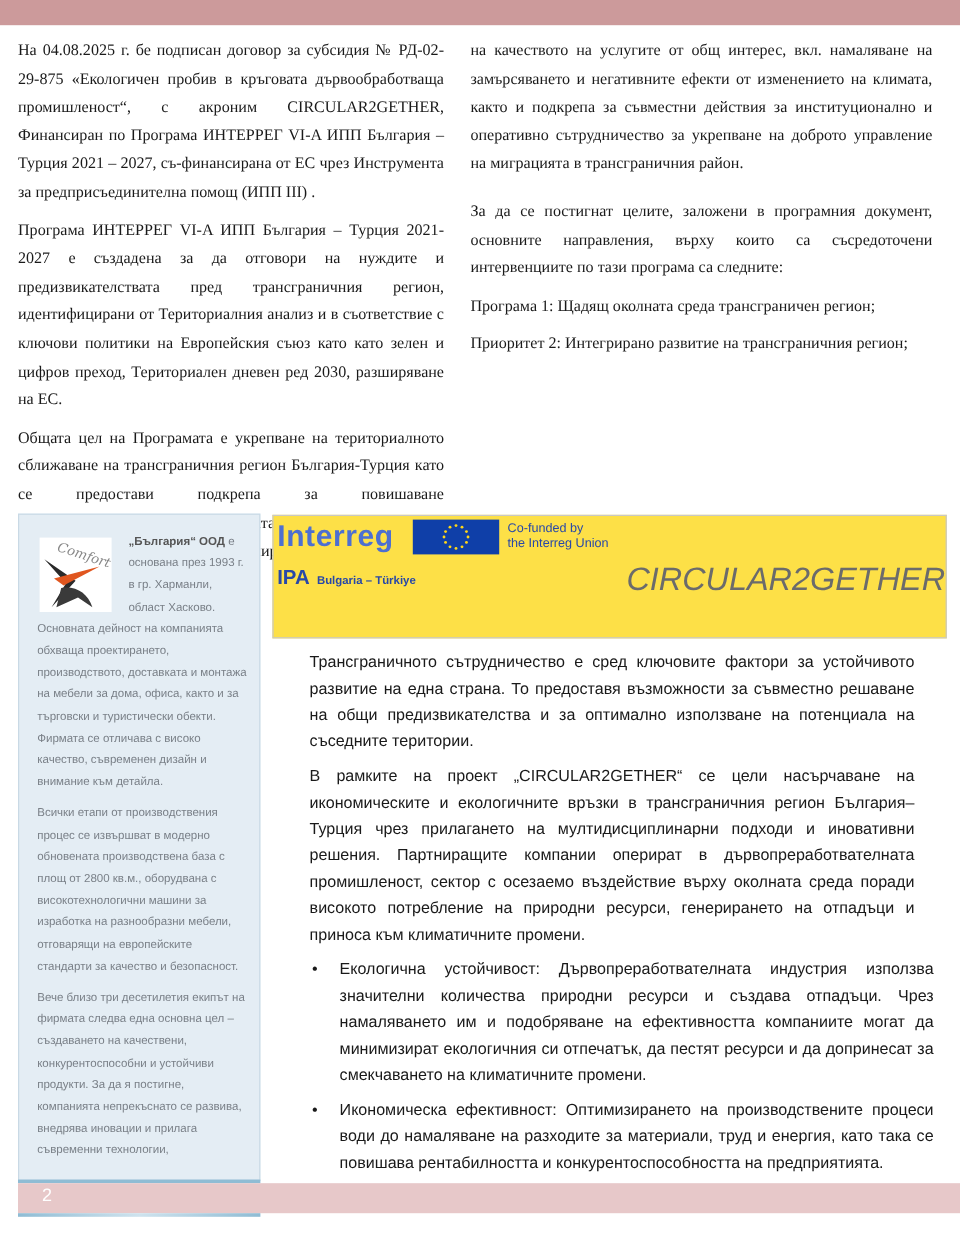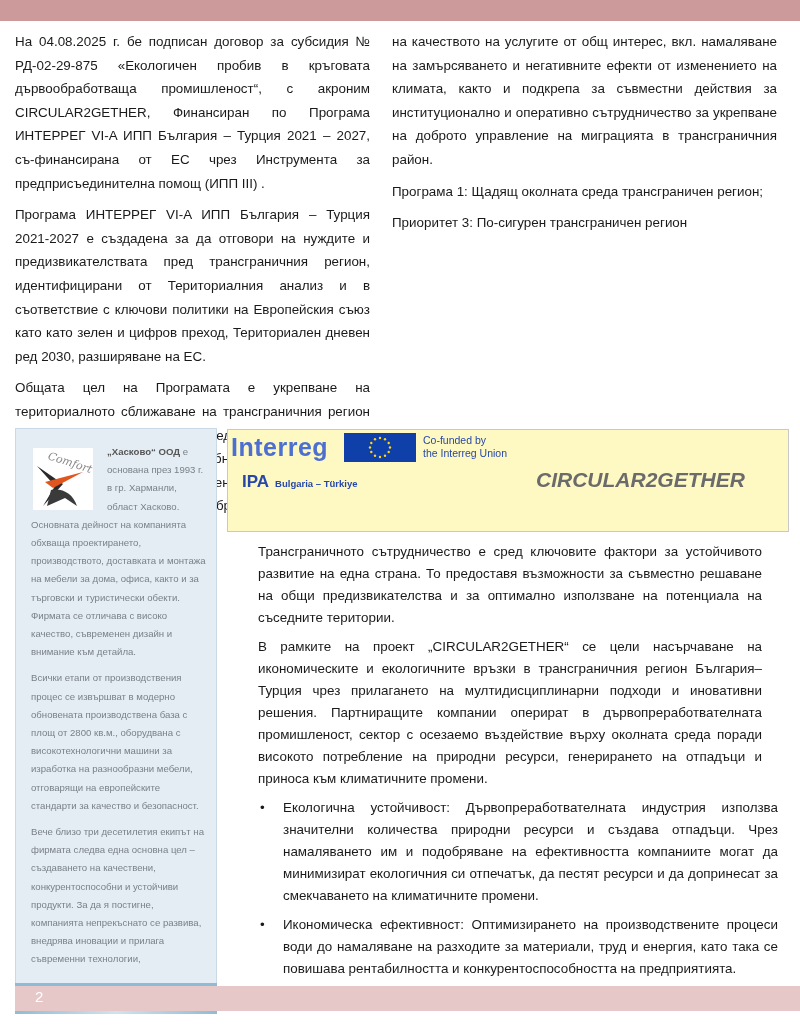--- a/index.html
+++ b/index.html
@@ -3,21 +3,21 @@
 <meta charset="utf-8">
 <style>
   html, body { margin: 0; padding: 0; }
   body {
     width: 800px; height: 1035px; position: relative; overflow: hidden;
     background: #ffffff; color: #1a1a1a;
     font-family: "Liberation Sans", "DejaVu Sans", sans-serif;
   }
   .top-band { position: absolute; left: 0; top: 0; width: 800px; height: 21px; background: #cc9a9b; }
 
-  .col { position: absolute; font-size: 13.4px; line-height: 23.6px; text-align: justify; }
+  .col { position: absolute; font-size: 13.4px; line-height: 23.6px; text-align: justify; font-family: Liberation Serif, serif; }
   .col p { margin: 0 0 8px 0; }
   .col-left { left: 15px; top: 30px; width: 355px; }
   .col-right { left: 392px; top: 30px; width: 385px; }
   .col-right p.gap { margin-top: 16px; }
 
   .sidebar {
     position: absolute; left: 15px; top: 428px; width: 202px; height: 556px;
     background: #e4edf4; border: 1px solid #c9d9e5; box-sizing: border-box;
     color: #7a8088; font-size: 9.6px; line-height: 18.2px;
     padding: 14px 10px 0 15px;
@@ -30,63 +30,64 @@
   }
   .sidebar b { color: #555; }
   .sidebar-footer-line { position: absolute; left: 15px; top: 983px; width: 202px; height: 3px; background: #8fbcd4; }
   .sidebar-footer-line2 { position: absolute; left: 15px; top: 1011px; width: 202px; height: 3px; background: linear-gradient(90deg,#8fbcd4,#cfe3ee,#8fbcd4); }
 
   .bottom-band { position: absolute; left: 15px; top: 986px; width: 785px; height: 25px; background: #e7c8c9; }
   .page-number { position: absolute; left: 35px; top: 988px; color: #ffffff; font-size: 15px; }
 
   .banner {
     position: absolute; left: 227px; top: 429px; width: 562px; height: 103px;
-    border: 1px solid #c8c8c8; box-sizing: border-box; background: #fef9c3;
+    border: 1px solid #c8c8c8; box-sizing: border-box; background: #fde047;
   }
   .interreg { position: absolute; left: 3px; top: 3px; font-size: 25px; font-weight: bold; color: #4d6fd1; letter-spacing: 0.5px; }
   .eu-flag { position: absolute; left: 116px; top: 3px; width: 72px; height: 29px; background: #0f3fa8; }
   .cofunded { position: absolute; left: 195px; top: 4px; font-size: 10.5px; line-height: 13px; font-weight: normal; color: #2748a8; }
-  .ipa { position: absolute; left: 3px; top: 42px; font-size: 17px; font-weight: bold; color: #2748a8; margin-left: 11px; }
+  .ipa { position: absolute; left: 3px; top: 42px; font-size: 17px; font-weight: bold; color: #2748a8; }
   .ipa-sub { font-size: 9.5px; font-weight: bold; margin-left: 6px; color: #2748a8; }
-  .project-name { position: absolute; left: 308px; top: 38px; font-size: 21px; font-style: italic; font-weight: bold; color: #6b6b6b; }
+  .project-name { position: absolute; left: 294px; top: 38px; font-size: 27px; font-style: italic; font-weight: normal; color: #6b6b6b; }
 
   .col-main { position: absolute; left: 258px; top: 541px; width: 520px; font-size: 13.4px; line-height: 22px; text-align: justify; }
   .col-main p { margin: 0 16px 7px 0; }
   .col-main ul { margin: 0; padding: 0; list-style: none; }
   .col-main li { position: relative; padding-left: 25px; margin-bottom: 7px; }
   .col-main li .bullet { position: absolute; left: 2px; top: 0; }
 </style>
 </head>
 <body>
 
 <div class="top-band"></div>
 
 <div class="col col-left">
   <p>На 04.08.2025 г. бе подписан договор за субсидия № РД-02-29-875 «Екологичен пробив в кръговата дървообработваща промишленост“, с акроним CIRCULAR2GETHER, Финансиран по Програма ИНТЕРРЕГ VI-A ИПП България – Турция 2021 – 2027, съ-финансирана от ЕС чрез Инструмента за предприсъединителна помощ (ИПП III) .</p>
   <p>Програма ИНТЕРРЕГ VI-A ИПП България – Турция 2021-2027 е създадена за да отговори на нуждите и предизвикателствата пред трансграничния регион, идентифицирани от Териториалния анализ и в съответствие с ключови политики на Европейския съюз като като зелен и цифров преход, Териториален дневен ред 2030, разширяване на ЕС.</p>
   <p>Общата цел на Програмата е укрепване на териториалното сближаване на трансграничния регион България-Турция като се предостави подкрепа за повишаване конкурентоспособността на местната икономика, дигитална и зелена трансформация и разширяване на достъпа и подобряване</p>
 </div>
 
 <div class="col col-right">
   <p>на качеството на услугите от общ интерес, вкл. намаляване на замърсяването и негативните ефекти от изменението на климата, както и подкрепа за съвместни действия за институционално и оперативно сътрудничество за укрепване на доброто управление на миграцията в трансграничния район.</p>
+  <p class="gap">За да се постигнат целите, заложени в програмния документ, основните направления, върху които са съсредоточени интервенциите по тази програма са следните:</p>
   <p>Програма 1: Щадящ околната среда трансграничен регион;</p>
-  <p>Приоритет 3: По-сигурен трансграничен регион</p>
+  <p>Приоритет 2: Интегрирано развитие на трансграничния регион;</p>
 </div>
 
 <aside class="sidebar">
   <div class="intro-wrap">
     <div class="logo-box">
       <svg width="60" height="62" viewBox="0 0 60 62">
         <text x="14" y="16" font-size="11" fill="#888" font-style="italic" font-family="DejaVu Serif, serif" transform="rotate(18 30 14)">Comfort</text>
         <path d="M4 18 L30 36 L10 58 L22 38 Z" fill="#2a2a2a"></path>
         <path d="M12 34 L50 24 L20 40 Z" fill="#e0561f"></path>
         <path d="M18 42 C30 40 40 46 44 58 L32 50 L14 58 Z" fill="#3a3a3a"></path>
       </svg>
     </div>
-    <p><b>„Хасково“ ООД</b><span> е основана през 1993 г. в гр. Харманли, област Хасково. Основната дейност на компанията обхваща проектирането, производството, доставката и монтажа на мебели за дома, офиса, както и за търговски и туристически обекти. Фирмата се отличава с високо качество, съвременен дизайн и внимание към детайла.</span></p>
+    <p><b>„България“ ООД</b><span> е основана през 1993 г. в гр. Харманли, област Хасково. Основната дейност на компанията обхваща проектирането, производството, доставката и монтажа на мебели за дома, офиса, както и за търговски и туристически обекти. Фирмата се отличава с високо качество, съвременен дизайн и внимание към детайла.</span></p>
   </div>
   <p>Всички етапи от производствения процес се извършват в модерно обновената производствена база с площ от 2800 кв.м., оборудвана с високотехнологични машини за изработка на разнообразни мебели, отговарящи на европейските стандарти за качество и безопасност.</p>
   <p>Вече близо три десетилетия екипът на фирмата следва една основна цел – създаването на качествени, конкурентоспособни и устойчиви продукти. За да я постигне, компанията непрекъснато се развива, внедрява иновации и прилага съвременни технологии,</p>
 </aside>
 
 <div class="banner">
   <div class="interreg">Interreg</div>
   <div class="eu-flag">
     <svg width="72" height="29" viewBox="0 0 72 29">
       <g fill="#ffd617">

